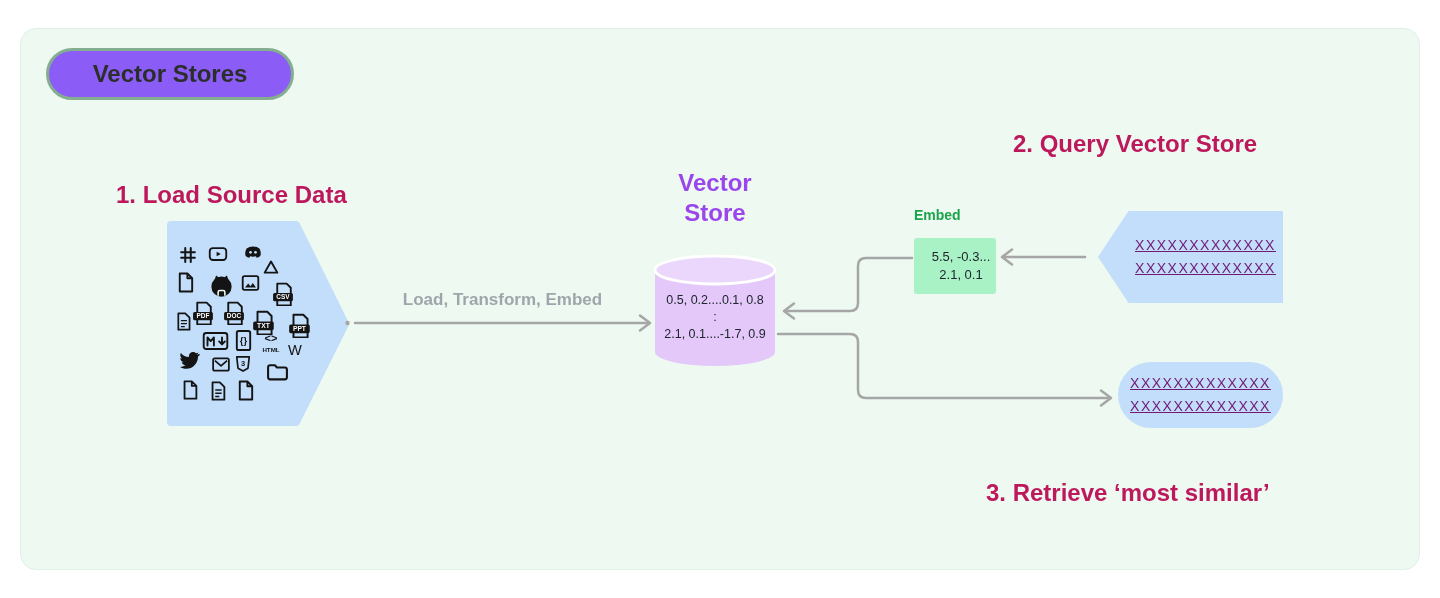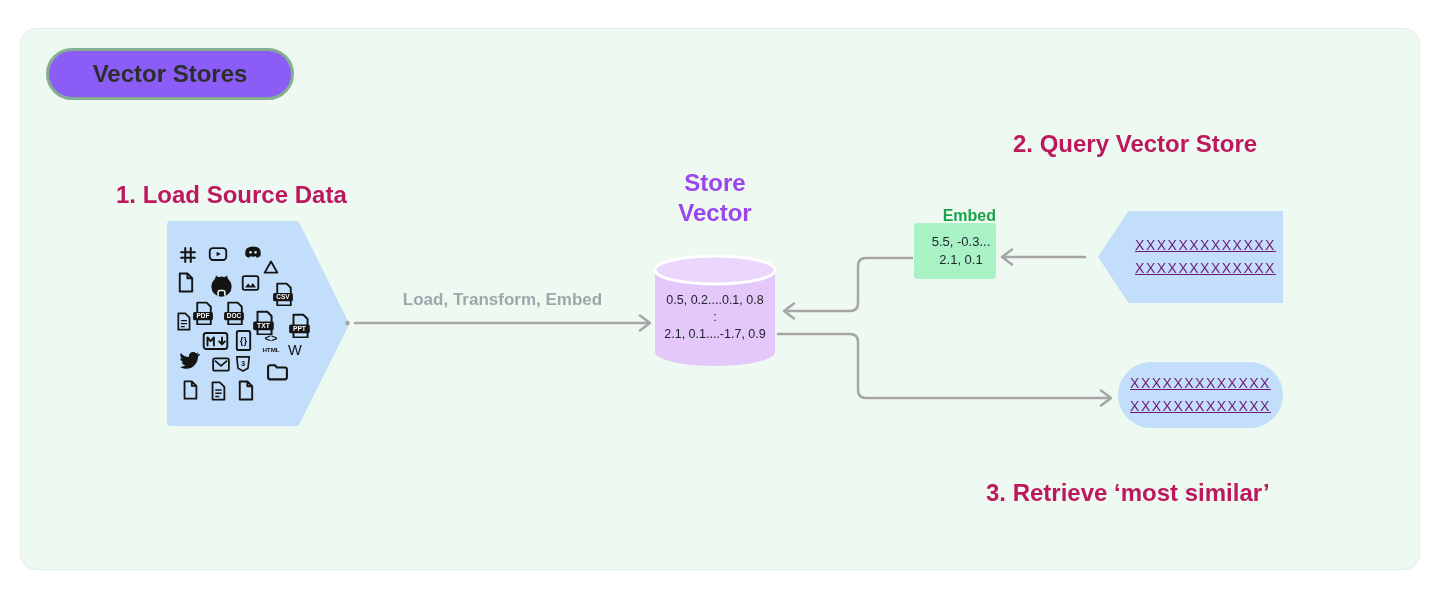--- a/index.html
+++ b/index.html
@@ -18,23 +18,23 @@
   .vs-title { position:absolute; left:640px; top:168px; width:150px; text-align:center;
               font-size:24px; font-weight:bold; color:#9b45ec; line-height:30px; }
   .arrow-label { position:absolute; left:370px; top:290px; width:265px; text-align:center;
                  font-size:17px; font-weight:bold; color:#9fa5ab; }
   svg.layer { position:absolute; left:0; top:0; width:1440px; height:598px; pointer-events:none; }
   .icon { position:absolute; display:block; line-height:0; }
   .icon svg { display:block; }
   .icon text { font-family:"Liberation Sans", sans-serif; }
   .cyl-text { position:absolute; left:655px; top:292px; width:120px; text-align:center;
               font-size:12.5px; color:#20262e; line-height:17px; font-weight:500; }
-  .embed-label { position:absolute; left:914px; top:207px; width:82px; text-align:right;
-                 font-size:16px; font-weight:bold; color:#1aa34a; }
-  .embed-box { position:absolute; left:914px; top:223px; width:82px; height:56px;
+  .embed-label { position:absolute; left:914px; top:207px; width:82px; text-align:left;
+                 font-size:14px; font-weight:bold; color:#1aa34a; }
+  .embed-box { position:absolute; left:914px; top:238px; width:82px; height:56px;
                background:#a9f2c6; border-radius:3px; display:flex; flex-direction:column;
                align-items:center; justify-content:center; font-size:13px; color:#20262e; line-height:18px;padding-left:12px; }
   .query-tag { position:absolute; left:1098px; top:211px; width:185px; height:92px;
                background:#c2defa;
                clip-path:polygon(0% 50%, 16.5% 0%, 100% 0%, 100% 100%, 16.5% 100%);
                display:flex; flex-direction:column; align-items:center; justify-content:center;
                padding-left:30px; }
   .result-box { position:absolute; left:1118px; top:362px; width:165px; height:66px;
                 background:#c2defa; border-radius:33px;
                 display:flex; flex-direction:column; align-items:center; justify-content:center; }
@@ -48,22 +48,22 @@
 
   <div class="badge">
     <span>Vector Stores</span>
   </div>
 
   <div id="step1" class="step-heading">1. Load Source Data</div>
   <div id="step2" class="step-heading">2. Query Vector Store</div>
   <div id="step3" class="step-heading">3. Retrieve ‘most similar’</div>
 
   <div class="vs-title">
+    <div>Vector</div>
     <div>Store</div>
-    <div>Vector</div>
   </div>
 
   <div class="arrow-label">Load, Transform, Embed</div>
 
   <svg class="layer" viewBox="0 0 1440 598">
 
     <g>
       <polygon points="171,225 296,225 345,324 296,422 171,422" fill="#c2defa" stroke="#c2defa" stroke-width="8" stroke-linejoin="round"></polygon>
     </g>
 

